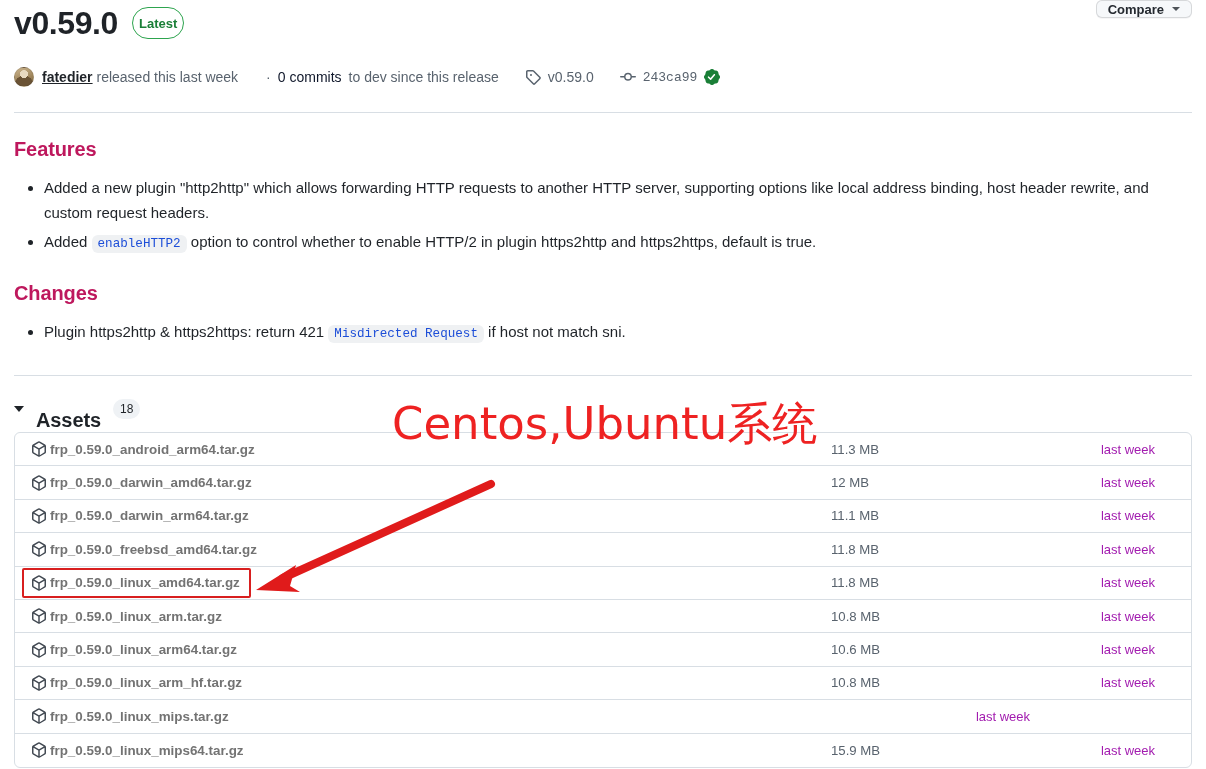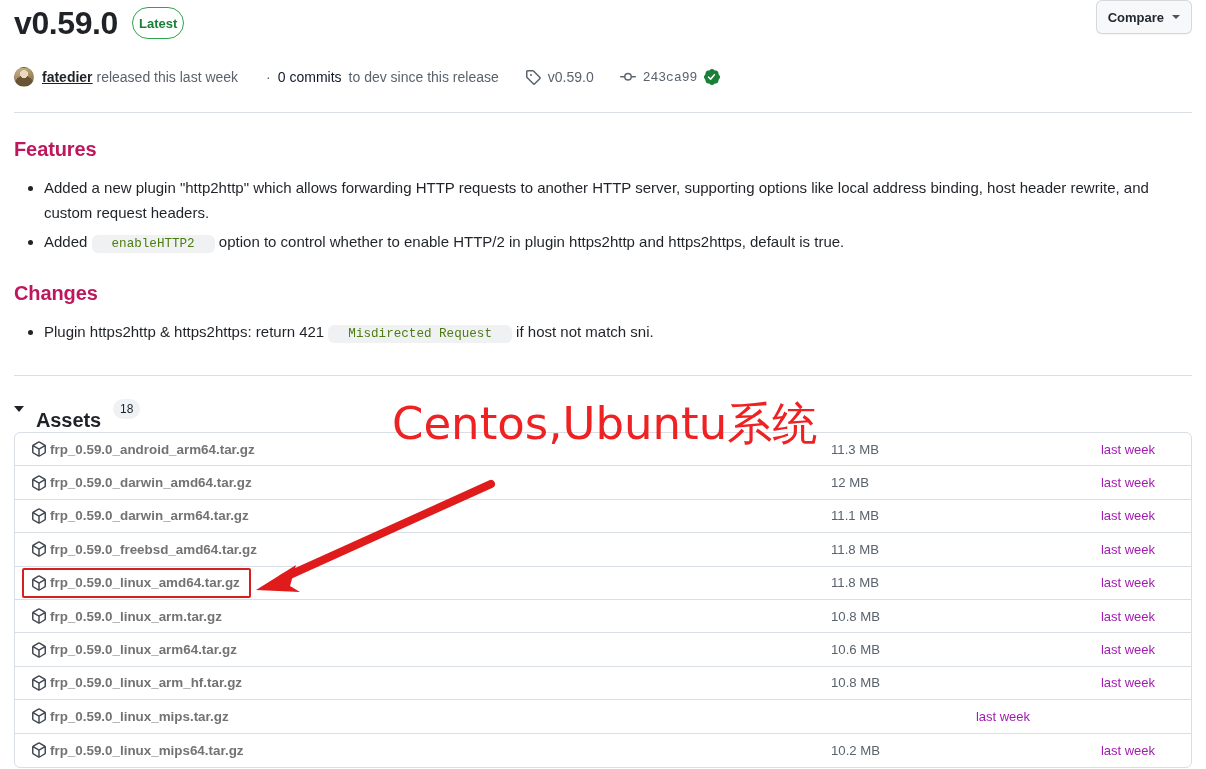--- a/index.html
+++ b/index.html
@@ -52,21 +52,21 @@
     background: #ffffff;
   }
 
   .compare-btn {
     position: absolute;
     right: 14px;
     top: 0px;
     display: inline-flex;
     align-items: center;
     gap: 8px;
-    height: 34px;
+    height: 18px;
     padding: 0 11px;
     background: #f6f8fa;
     border: 1px solid rgba(31,35,40,0.15);
     border-radius: 6px;
     font-size: 13px;
     font-weight: 600;
     color: #24292f;
     cursor: pointer;
     box-shadow: 0 1px 0 rgba(31,35,40,0.04);
     justify-content: center;
@@ -138,22 +138,22 @@
     font-size: 15px;
     line-height: 25px;
     color: #1f2328;
   }
   ul.bullets li { margin-bottom: 4px; }
   code.inline {
     font-family: "Liberation Mono", "DejaVu Sans Mono", monospace;
     font-size: 12.6px;
     background: #eff1f3;
     border-radius: 6px;
-    padding: 2px 20px;
-    color: #4d7c0f;
+    padding: 2px 6px;
+    color: #1d4ed8;
     white-space: nowrap;
   }
 
   
   .assets-wrap { padding: 0 14px; }
   .assets-head {
     display: flex;
     align-items: center;
     gap: 12px;
     height: 34px;
@@ -430,21 +430,21 @@
         </div>
         <div class="asset-date">last week</div>
       </div>
       <div class="asset-row">
         <div class="asset-name">
           <svg class="pkg-icon" width="16" height="16" viewBox="0 0 16 16" aria-hidden="true">
             <path fill="#434a53" d="M8.878.392a1.75 1.75 0 0 0-1.756 0l-5.25 3.045A1.75 1.75 0 0 0 1 4.951v6.098c0 .624.332 1.2.872 1.514l5.25 3.045a1.75 1.75 0 0 0 1.756 0l5.25-3.045c.54-.313.872-.89.872-1.514V4.951c0-.624-.332-1.2-.872-1.514ZM7.875 1.69a.25.25 0 0 1 .25 0l4.63 2.685L8 7.133 3.245 4.375Zm-5.375 9.36V5.677l4.75 2.755v5.516l-4.622-2.68a.25.25 0 0 1-.128-.216Zm6.25 3.153V8.432l4.75-2.755v5.372a.25.25 0 0 1-.128.216Z"></path>
           </svg>
           <a class="asset-link" href="#">frp_0.59.0_linux_mips64.tar.gz</a>
         </div>
-        <div class="asset-size">10.2 MB</div>
+        <div class="asset-size">15.9 MB</div>
         <div class="asset-date">last week</div>
       </div>
     </div>
 </div>
 
 <div class="anno-layer">
   <svg width="1206" height="769" viewBox="0 0 1206 769" style="position:absolute;left:0;top:0;">
     <g>
       <line x1="491" y1="484" x2="283" y2="578" stroke="#e01b1b" stroke-width="8" stroke-linecap="round"></line>
       <polygon points="256,590 296,565 290,586 300,592" fill="#e01b1b"></polygon>

